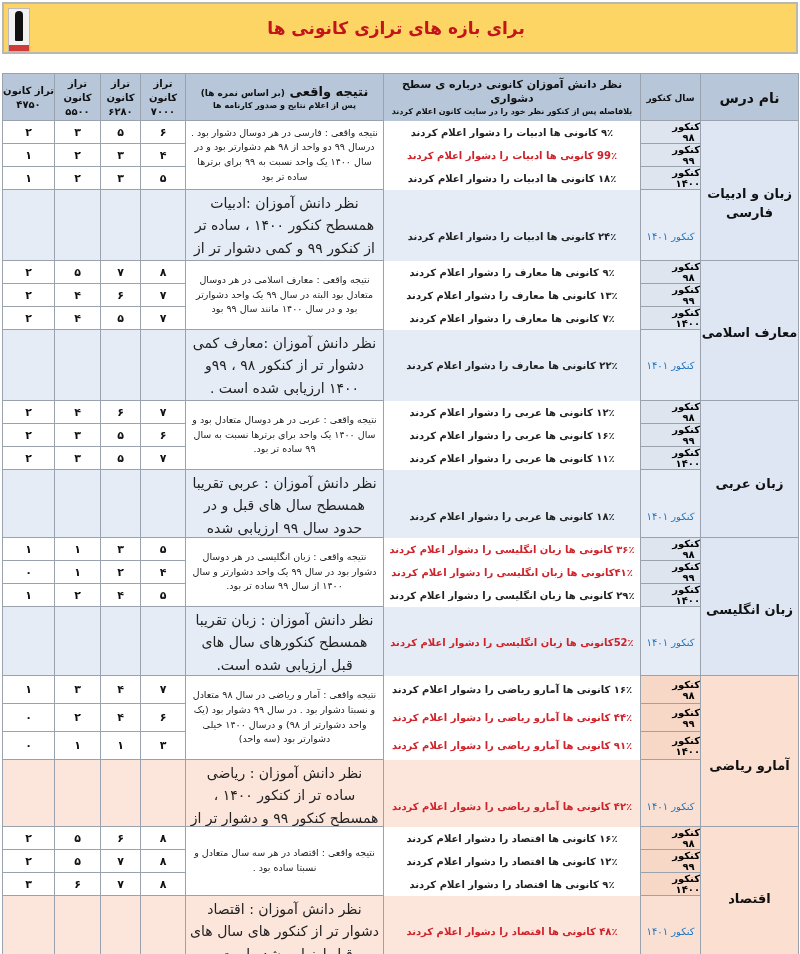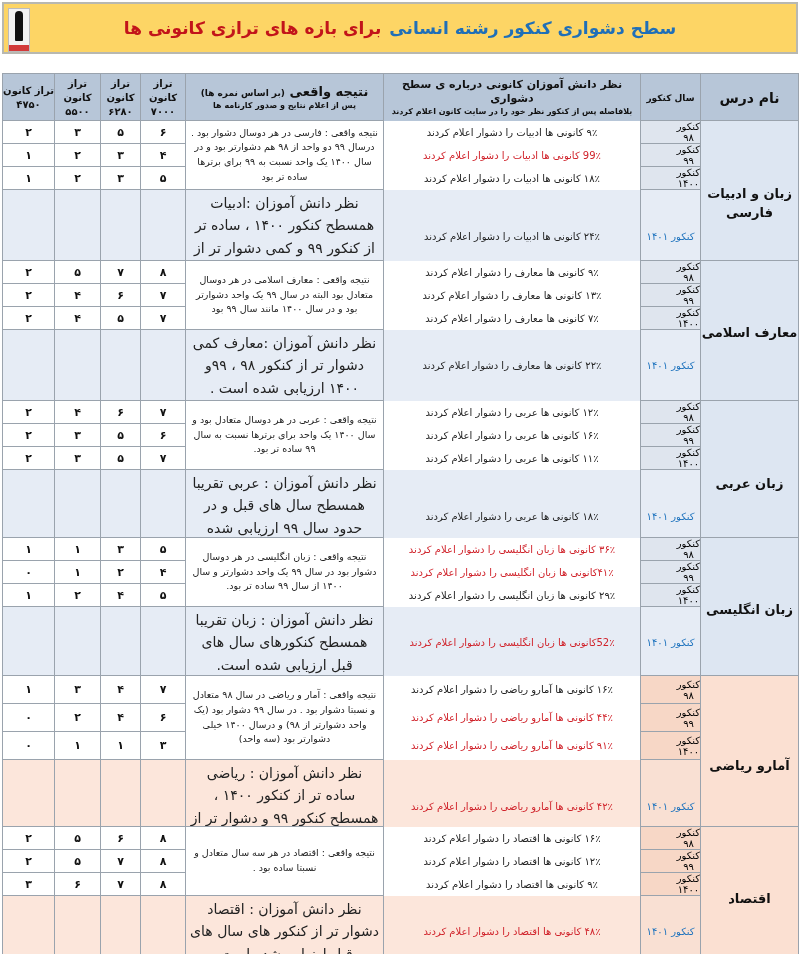--- a/index.html
+++ b/index.html
@@ -16,22 +16,22 @@
   .hdr th { background: #b7c6d8; color: #111; height: 48px; }
   .hdr .name { font-size: 14px; font-weight: bold; margin-left: 26px; }
   .hdr .year { font-size: 9px; font-weight: bold; }
   .hdr .op { font-size: 11px; font-weight: bold; line-height: 1.3; }
   .hdr .op small, .hdr .res small { display: block; font-size: 8px; font-weight: bold; }
   .hdr .res { font-size: 13px; font-weight: bold; line-height: 1.3; }
   .hdr .res span.sub { font-size: 9px; }
   .hdr .score { font-size: 10px; font-weight: bold; line-height: 1.4; }
 
   .subj { font-size: 13px; font-weight: bold; color: #111; }
-  .yr { font-size: 10px; font-weight: normal; height: 22px; padding-left: 36px; }
-  .opin { font-size: 10px; font-weight: normal; color: #222; background: #fff; border-left: none; border-right: none; border-top: none; border-bottom: none; margin-left: 24px; }
+  .yr { font-size: 10px; font-weight: bold; height: 22px; padding-left: 36px; }
+  .opin { font-size: 10px; font-weight: bold; color: #222; background: #fff; border-left: none; border-right: none; border-top: none; border-bottom: none; margin-left: 24px; }
   .opin.red { color: #d0222a; }
   .result { font-size: 9.5px; color: #222; line-height: 1.55; padding: 2px 4px; background: #fff; }
   .num { font-size: 11px; font-weight: bold; color: #111; background: #fff; }
   .y1401 { color: #1e73be; font-size: 10px; font-weight: normal; }
   .note { font-size: 14px; color: #222; line-height: 1.6; padding: 2px 4px; }
 
   .g-blue .subjcell { background: #dde6f2; }
   .g-blue .yrcell { background: #dfe5ee; }
   .g-blue .lowrow td { background: #e6ecf5; }
   .g-peach .subjcell { background: #fbe0d2; }
@@ -40,21 +40,20 @@
   .g-peach .lowrow td.y1401cell { background: #f9e0d3; }
 </style>
 </head>
 <body>
 
 <div class="banner">
   <div class="logo">
     <div class="fig"></div>
     <div class="tag"></div>
   </div>
-  <span class="t1">سطح دشواری کنکور رشته انسانی</span>
   <span class="t2">برای بازه های ترازی کانونی ها</span>
 </div>
 
 <table style="top:73px;">
   <colgroup>
     <col style="width:98px">
       <col style="width:60px">
       <col style="width:257px">
       <col style="width:198px">
       <col style="width:45px">

